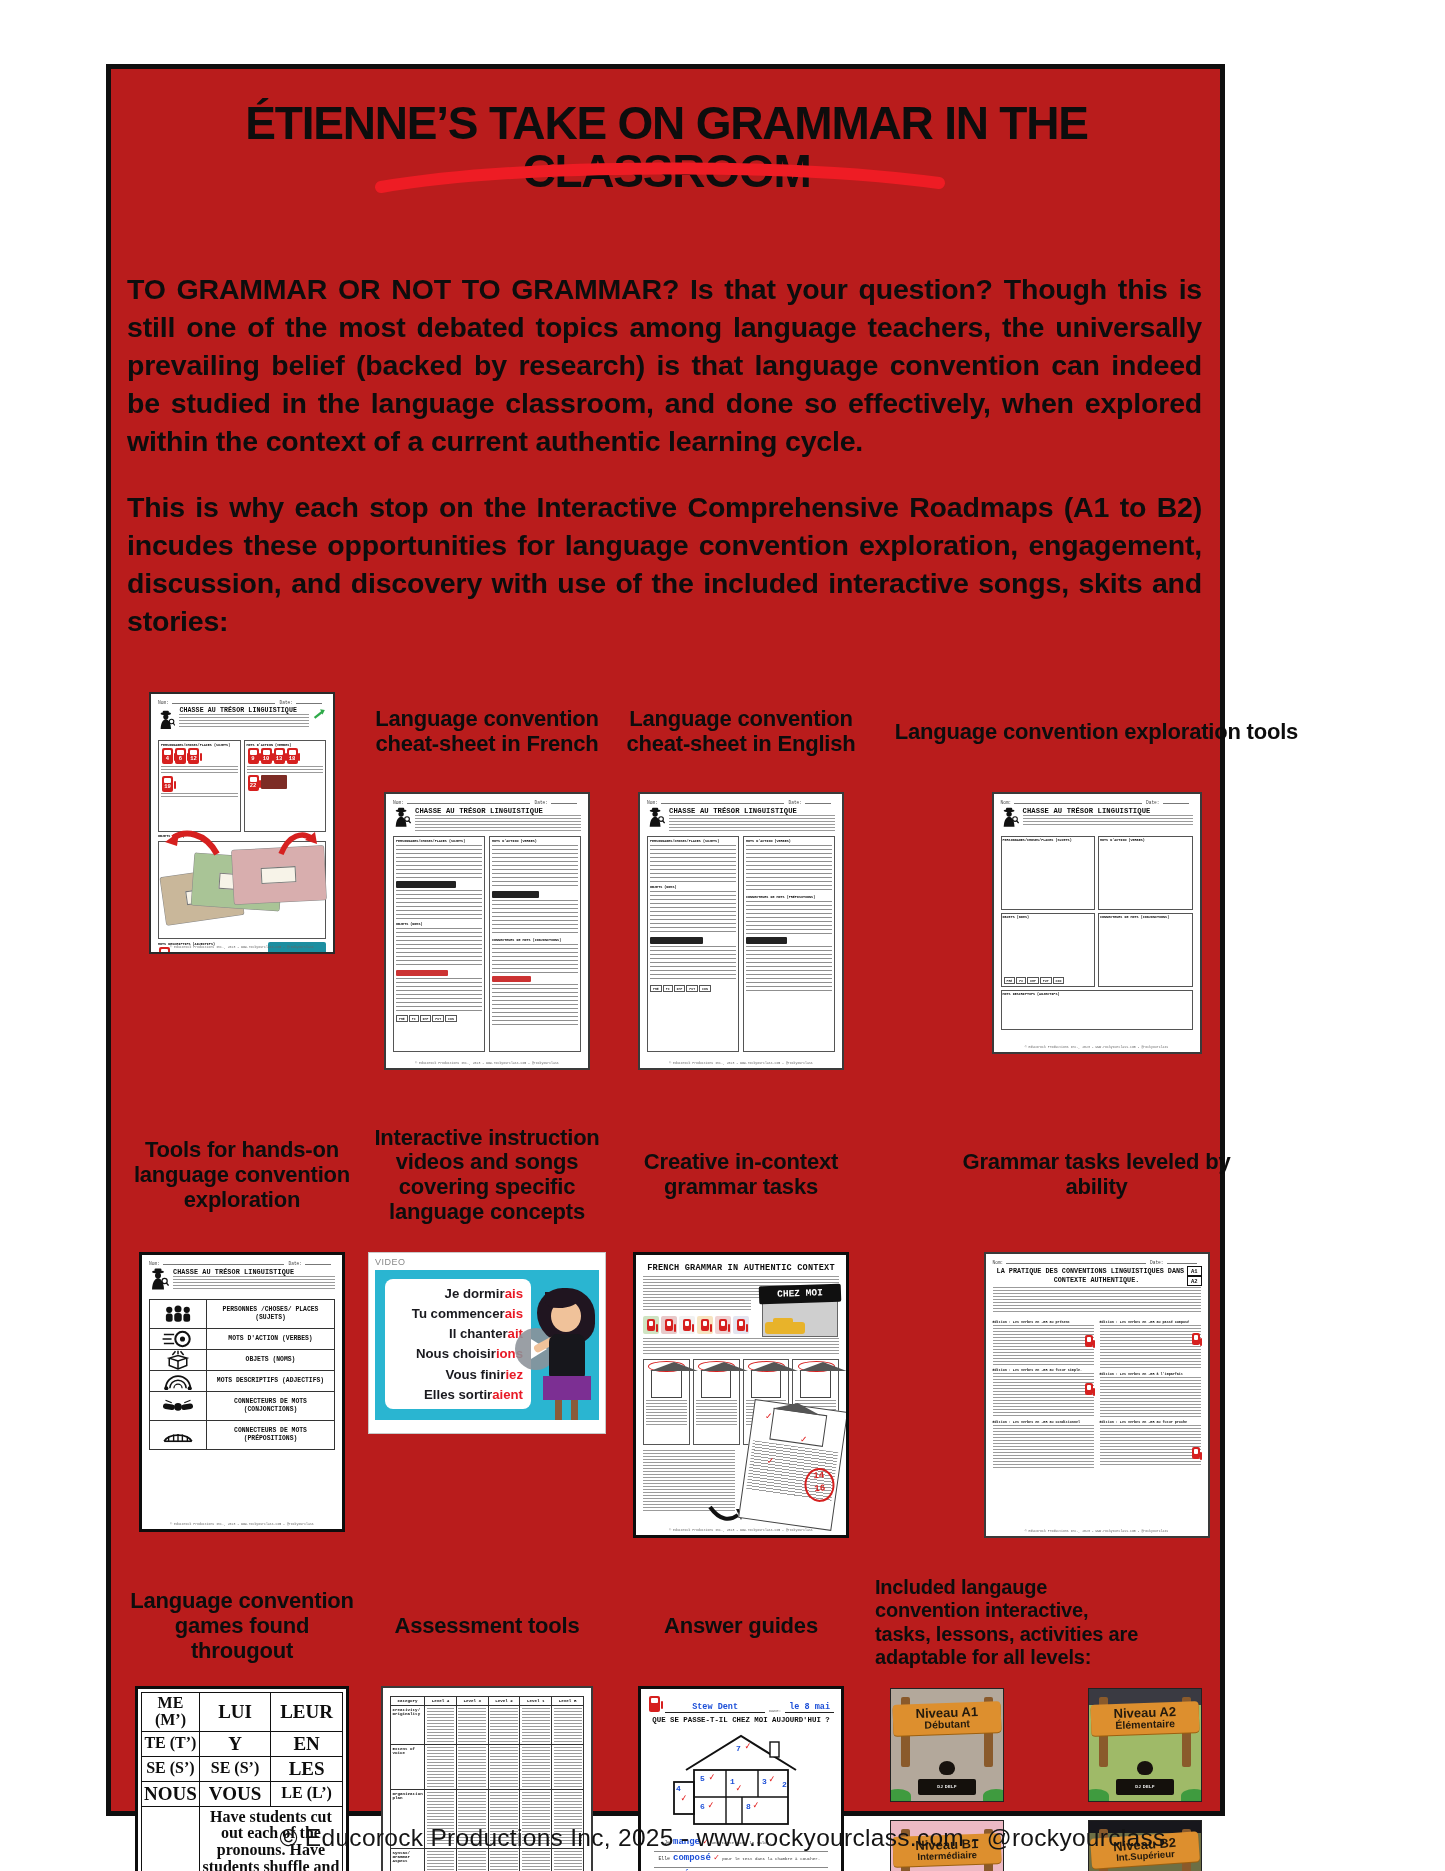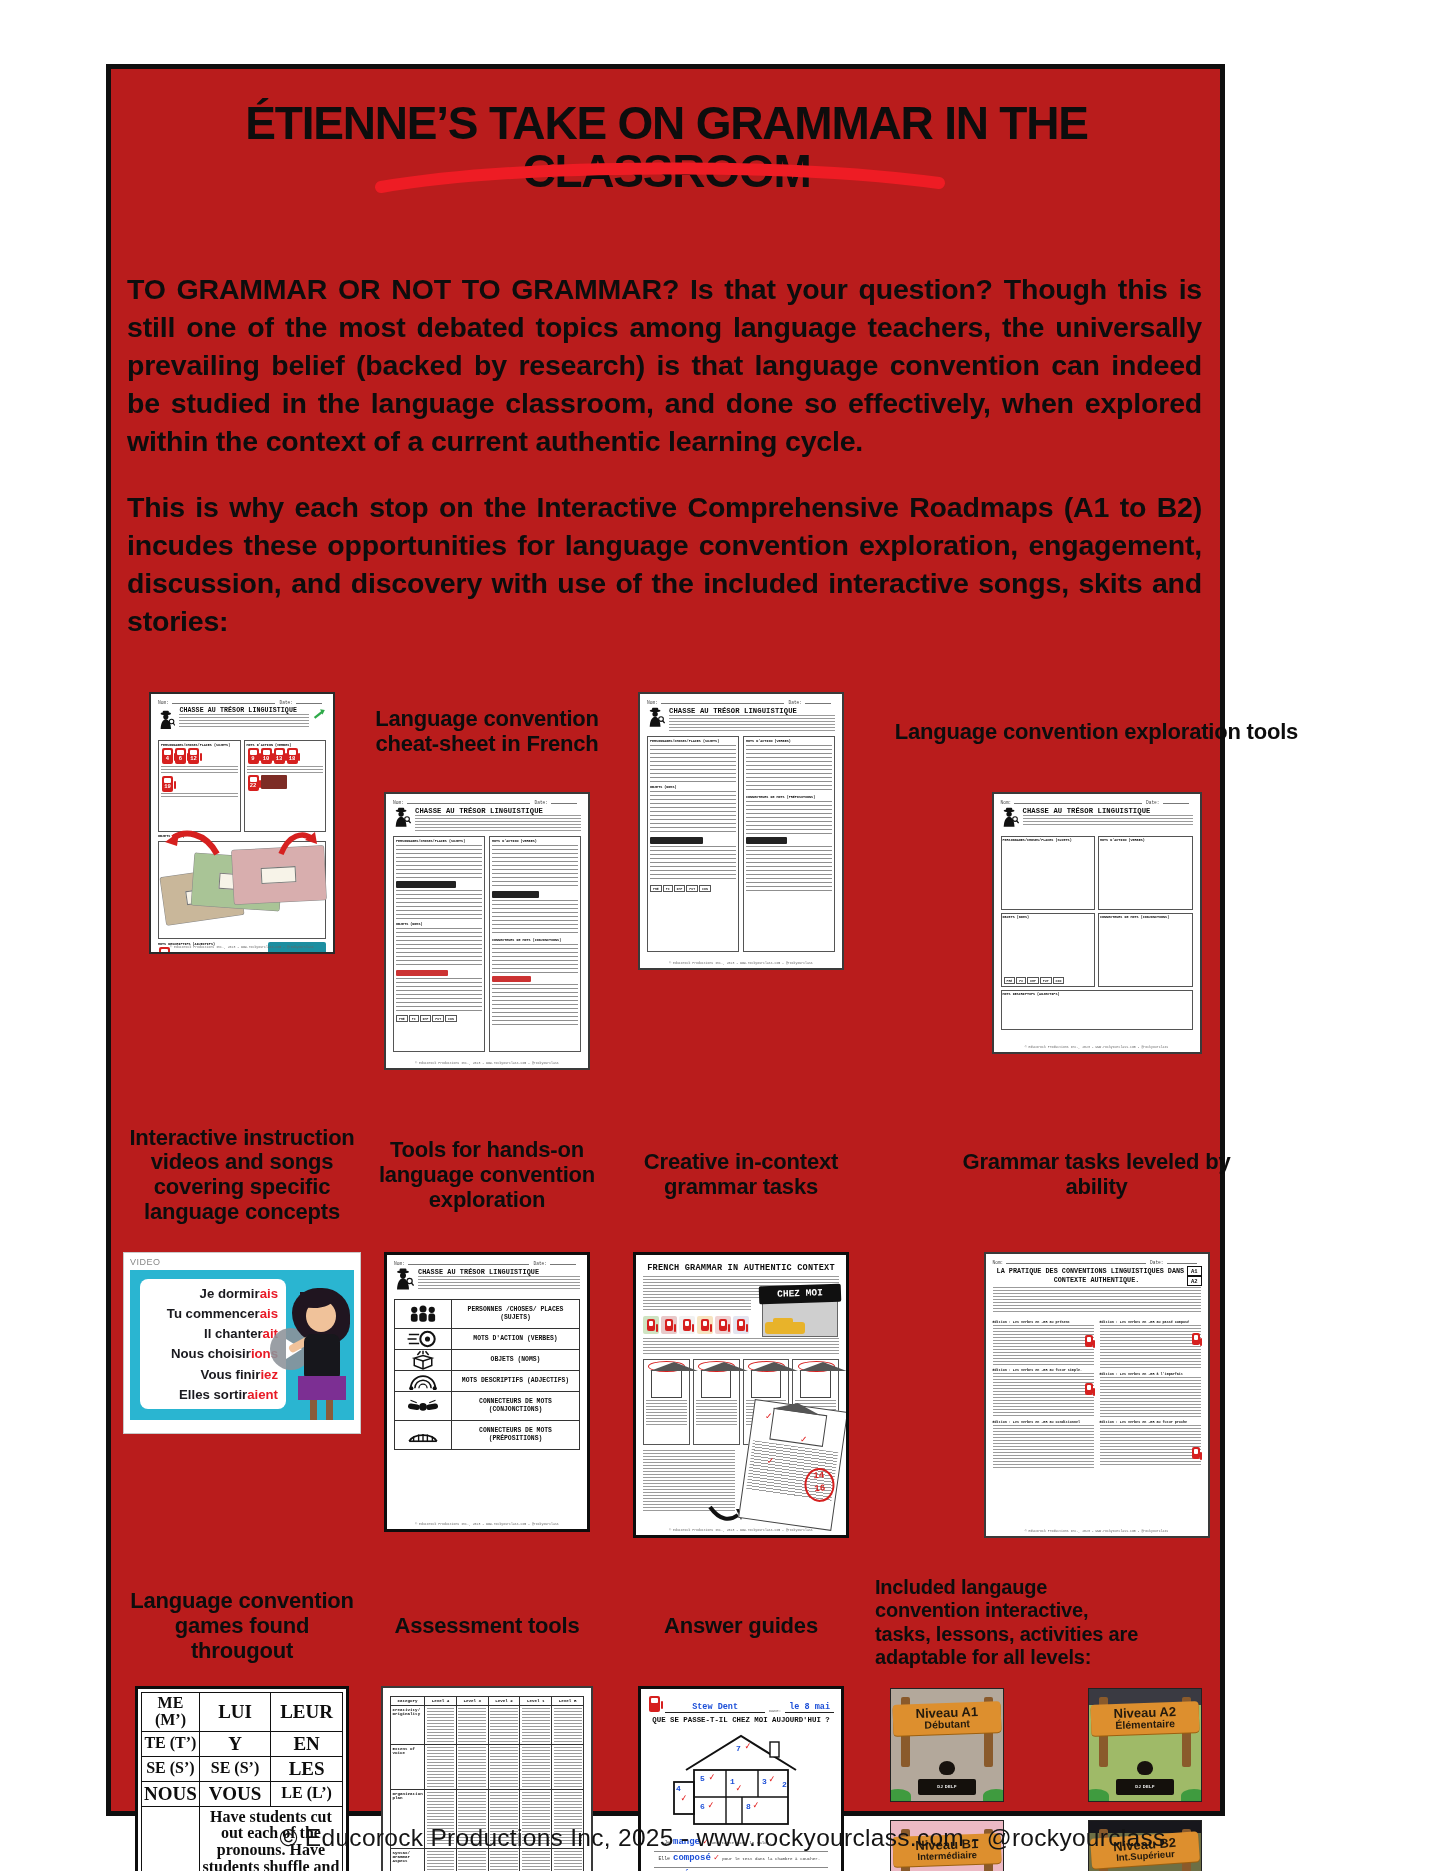--- a/index.html
+++ b/index.html
@@ -369,20 +369,21 @@
                 <div class="redchip" style="width:45%"></div>
                 <i class="fl" style="height:42px;margin:2px 0"></i>
               </div>
             </div>
             <div class="sfoot">© Educorock Productions Inc., 2023 - www.rockyourclass.com - @rockyourclass</div>
           </div>
         </div>
       </div>
 
       <div class="cell r1">
+        <div class="cap">Language convention cheat-sheet in English</div>
         <div class="thumb">
           <div class="sheet cheat">
             <div class="nd">
                 <span>Nom:</span>
                 <i></i>
                 <span>Date:</span>
                 <i style="max-width:26px"></i>
               </div>
             <div class="shead">
               <svg width="18" height="25" viewBox="0 0 20 26">
@@ -474,50 +475,20 @@
                 </div>
               </div>
               <div class="bx">
                   <div class="mlabel" style="padding:1px">CONNECTEURS DE MOTS (CONJONCTIONS)</div>
                 </div>
               <div class="bx" style="grid-column:1/3;height:40px">
                   <div class="mlabel" style="padding:1px">MOTS DESCRIPTIFS (ADJECTIFS)</div>
                 </div>
             </div>
             <div class="sfoot">© Educorock Productions Inc., 2023 - www.rockyourclass.com - @rockyourclass</div>
-          </div>
-        </div>
-      </div>
-
-      <div class="cell r2">
-        <div class="cap">Interactive instruction videos and songs covering specific language concepts</div>
-        <div class="thumb">
-          <div class="video-card">
-            <div class="video-label">VIDEO</div>
-            <div class="video-stage">
-              <div class="conj-panel">
-                <div class="conj-line"><span>Je dormir</span><span class="end">ais</span></div>
-                <div class="conj-line"><span>Tu commencer</span><span class="end">ais</span></div>
-                <div class="conj-line"><span>Il chanter</span><span class="end">ait</span></div>
-                <div class="conj-line"><span>Nous choisir</span><span class="end">ions</span></div>
-                <div class="conj-line"><span>Vous finir</span><span class="end">iez</span></div>
-                <div class="conj-line"><span>Elles sortir</span><span class="end">aient</span></div>
-              </div>
-              <div class="play-btn"></div>
-              <div class="vchar">
-                <div class="vc-hair"></div>
-                  <div class="vc-face"></div>
-                  <div class="vc-fringe"></div>
-                <div class="vc-arm"></div>
-                  <div class="vc-body"></div>
-                  <div class="vc-skirt"></div>
-                <div class="vc-leg vc-l1"></div>
-                  <div class="vc-leg vc-l2"></div>
-              </div>
-            </div>
           </div>
         </div>
       </div>
 
       <div class="cell r2">
         <div class="cap">Tools for hands-on language convention exploration</div>
         <div class="thumb">
           <div class="sheet tools">
             <div class="nd">
                 <span>Nom:</span>
@@ -610,20 +581,50 @@
                     <svg width="30" height="16" viewBox="0 0 24 12">
                       <path d="M1 11c3.5-6.5 18.5-6.5 22 0" fill="none" stroke="#111" stroke-width="1.5"></path>
                       <path d="M1 11h22" stroke="#111" stroke-width="1.3"></path>
                       <path d="M4.5 11V7.2M8.5 11V5.6M12 11V5.2M15.5 11V5.6M19.5 11V7.2" stroke="#111" stroke-width="1.1"></path>
                     </svg>
                   </div>
                 <div class="tlabel">CONNECTEURS DE MOTS (PRÉPOSITIONS)</div>
               </div>
             </div>
             <div class="sfoot">© Educorock Productions Inc., 2023 - www.rockyourclass.com - @rockyourclass</div>
+          </div>
+        </div>
+      </div>
+
+      <div class="cell r2">
+        <div class="cap">Interactive instruction videos and songs covering specific language concepts</div>
+        <div class="thumb">
+          <div class="video-card">
+            <div class="video-label">VIDEO</div>
+            <div class="video-stage">
+              <div class="conj-panel">
+                <div class="conj-line"><span>Je dormir</span><span class="end">ais</span></div>
+                <div class="conj-line"><span>Tu commencer</span><span class="end">ais</span></div>
+                <div class="conj-line"><span>Il chanter</span><span class="end">ait</span></div>
+                <div class="conj-line"><span>Nous choisir</span><span class="end">ions</span></div>
+                <div class="conj-line"><span>Vous finir</span><span class="end">iez</span></div>
+                <div class="conj-line"><span>Elles sortir</span><span class="end">aient</span></div>
+              </div>
+              <div class="play-btn"></div>
+              <div class="vchar">
+                <div class="vc-hair"></div>
+                  <div class="vc-face"></div>
+                  <div class="vc-fringe"></div>
+                <div class="vc-arm"></div>
+                  <div class="vc-body"></div>
+                  <div class="vc-skirt"></div>
+                <div class="vc-leg vc-l1"></div>
+                  <div class="vc-leg vc-l2"></div>
+              </div>
+            </div>
           </div>
         </div>
       </div>
 
       <div class="cell r2">
         <div class="cap">Creative in-context grammar tasks</div>
         <div class="thumb">
           <div class="sheet auth">
             <div class="auth-title">FRENCH GRAMMAR IN AUTHENTIC CONTEXT</div>
             <i class="fl3" style="height:22px;margin-top:3px;width:100%"></i>

